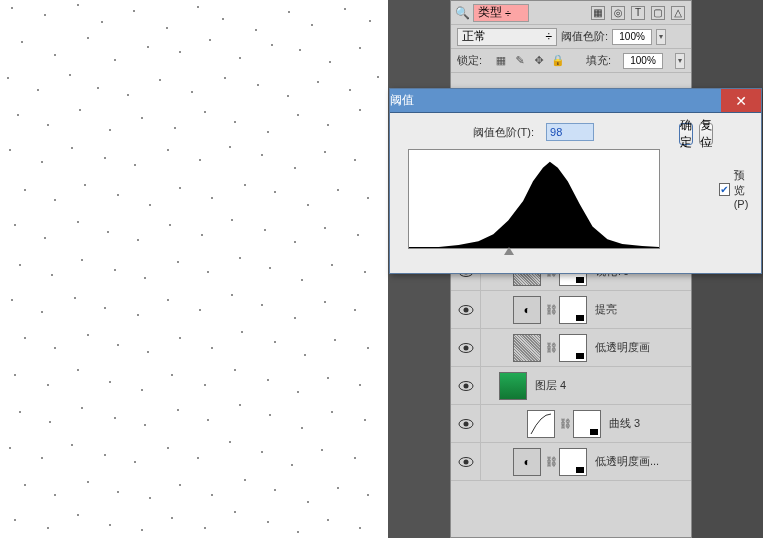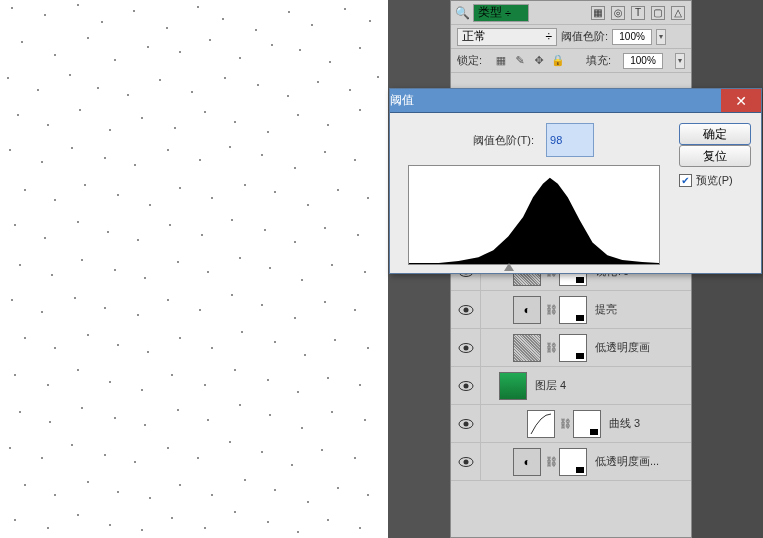--- a/index.html
+++ b/index.html
@@ -1,21 +1,21 @@
 <!DOCTYPE html>
 <html><head>
 <meta charset="utf-8">
 <style>
 *{margin:0;padding:0;box-sizing:border-box;font-family:"Microsoft YaHei",SimSun,sans-serif;font-size:12px}
 body{background:#535353;width:763px;height:538px;position:relative;overflow:hidden}
 .canvas-area{position:absolute;left:0;top:0;width:388px;height:538px;background:#fff}
 .canvas-area svg{width:100%;height:100%;display:block}
 .layers-panel{position:absolute;left:450px;top:0;width:242px;height:538px;background:#d4d4d4;border:1px solid #8b8b8b}
 .filter-row{height:24px;display:flex;align-items:center;padding:0 6px;border-bottom:1px solid #b8b8b8;gap:4px}
-.filter-dropdown{background:#15803d;border:1px solid #9c9c9c;height:18px;width:56px;display:flex;align-items:center;padding:0 4px;font-size:11px}
+.filter-dropdown{background:#fca5a5;border:1px solid #9c9c9c;height:18px;width:56px;display:flex;align-items:center;padding:0 4px;font-size:11px}
 .search-icon{width:12px;height:18px;display:flex;align-items:center;justify-content:center;color:#555}
 .filter-icons{display:flex;gap:6px;margin-left:auto}
 .filter-icons span{width:14px;height:14px;border:1px solid #888;display:flex;align-items:center;justify-content:center;font-size:10px;color:#333;background:#d8d8d8}
 .blend-row{height:24px;display:flex;align-items:center;padding:0 6px;border-bottom:1px solid #b8b8b8;gap:4px}
 .blend-dropdown{background:#ededed;border:1px solid #9c9c9c;height:18px;width:100px;padding:0 4px;font-size:11px;display:flex;align-items:center}
 .lbl{font-size:11px;color:#333}
 .pct-box{background:#ffffff;border:1px solid #9c9c9c;height:16px;width:40px;font-size:10px;padding:0 16px;display:flex;align-items:center;justify-content:center}
 .dd-arrow{width:10px;height:16px;border:1px solid #9c9c9c;background:#e4e4e4;display:flex;align-items:center;justify-content:center;font-size:8px;color:#555}
 .lock-row{height:24px;display:flex;align-items:center;padding:0 6px;border-bottom:1px solid #b8b8b8;gap:12px}
 .lock-icons{display:flex;gap:5px}
@@ -33,26 +33,26 @@
 .link-icon{width:10px;font-size:10px;color:#444}
 .layer-name{margin-left:4px;font-size:11px;color:#333}
 
 .dialog{position:absolute;left:389px;top:88px;width:373px;height:186px;background:#ececec;border:1px solid #5a7aa0;box-shadow:2px 2px 6px rgba(0,0,0,.35)}
 .titlebar{height:24px;background:#5e92cc;color:#fff;display:flex;align-items:center;border-bottom:1px solid #3a5f8a}
 .titlebar .title{flex:1;text-align:left;font-size:12px}
 .titlebar .close{width:40px;height:100%;background:#c9463f;display:flex;align-items:center;justify-content:center;color:#fff;font-size:14px;cursor:pointer}
 .dialog-body{padding:10px;display:flex;gap:12px}
 .left-col{flex:1}
 .field-row{display:flex;align-items:center;justify-content:center;gap:12px;margin-bottom:8px}
-.field-row input{width:48px;height:18px;border:1px solid #7a9ec9;background:#fff;color:#1a4fb8;font-size:11px;padding:16px 3px}
+.field-row input{width:48px;height:18px;border:1px solid #7a9ec9;background:#fff;color:#1a4fb8;font-size:11px;padding:0 3px}
 .field-row input.sel{background:#cde0f7}
 .histogram{width:252px;height:100px;background:#fff;border:1px solid #8a8a8a;position:relative;margin:0 auto}
 .histogram svg{width:100%;height:100%}
 .slider-triangle{position:absolute;left:38%;bottom:-7px;width:0;height:0;border-left:5px solid transparent;border-right:5px solid transparent;border-bottom:8px solid #888}
-.right-col{width:72px;display:flex;flex-direction:column;}
+.right-col{width:72px;display:flex;flex-direction:row;gap:6px}
 .btn{height:22px;border:1px solid #8e8e8e;background:linear-gradient(#fdfdfd,#e2e2e2);border-radius:3px;font-size:12px;display:flex;align-items:center;justify-content:center;cursor:pointer}
 .btn.primary{border:1px solid #4a75b0}
 .chk-row{display:flex;align-items:center;gap:4px;margin-top:6px}
 .chk{width:13px;height:13px;border:1px solid #666;background:#fff;display:flex;align-items:center;justify-content:center;font-size:10px;color:#1a5fc0}
 .right-strip{position:absolute;right:0;top:0;width:71px;height:538px;background:#4b4b4b}
 </style>
 </head>
 <body>
 
 <div class="canvas-area">

